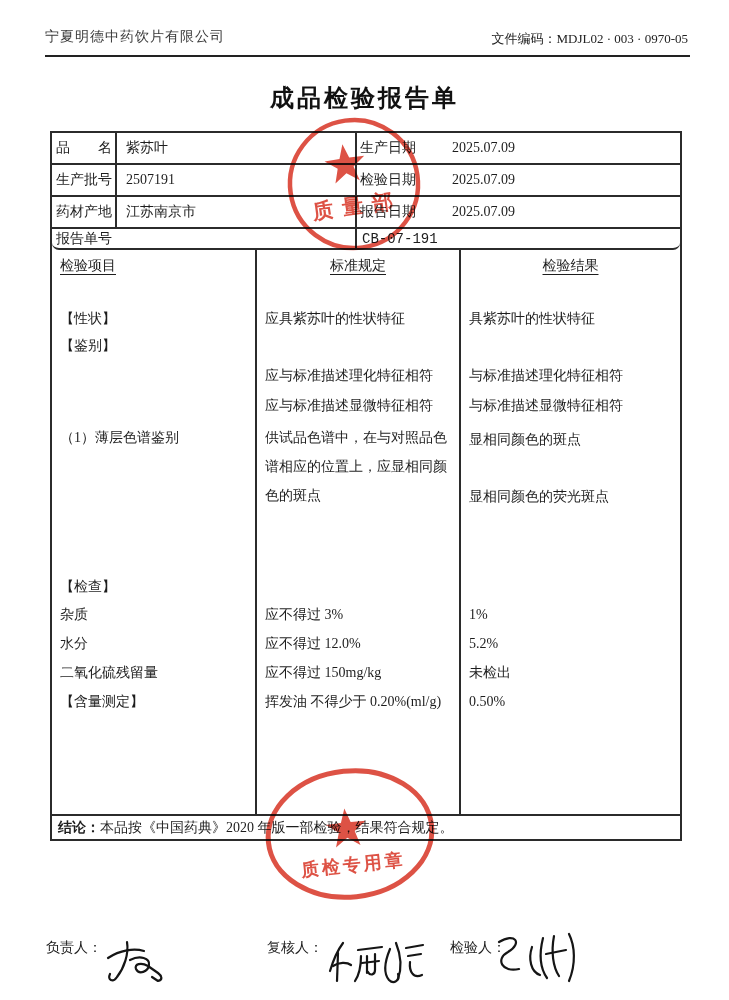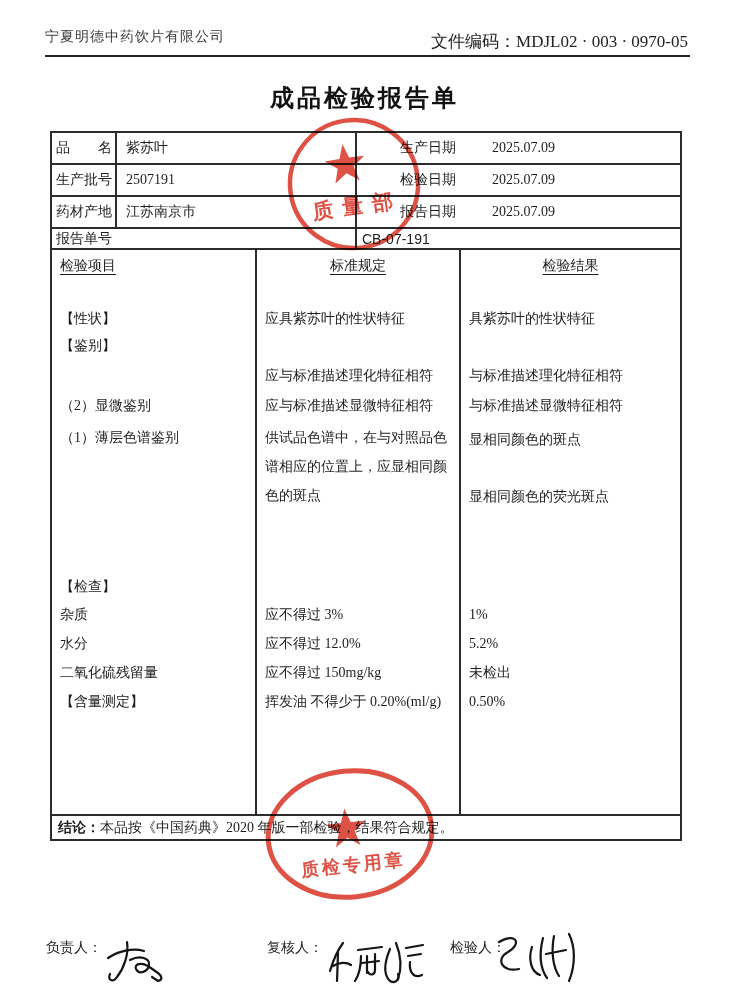--- a/index.html
+++ b/index.html
@@ -1,37 +1,37 @@
 <!DOCTYPE html>
 <html><head>
 <meta charset="utf-8">
 <style>
   html,body{margin:0;padding:0;background:#fff;}
   .page{position:relative;width:729px;height:1000px;background:#ffffff;overflow:hidden;
         font-family:"Liberation Serif","DejaVu Serif",serif;color:#1d1d1d;}
   
   .co-name{position:absolute;left:45px;top:28px;font-size:14px;letter-spacing:1px;color:#3a3a3a;}
-  .doc-code{position:absolute;right:41px;top:30px;font-size:17px;color:#222;}
+  .doc-code{position:absolute;right:41px;top:30px;font-size:13px;color:#222;}
   .head-rule{position:absolute;left:45px;top:55px;width:645px;height:2px;background:#222;}
   .title{position:absolute;left:0;top:82px;width:729px;text-align:center;
          font-size:24px;font-weight:bold;letter-spacing:3px;color:#111;}
   
   .tbl{position:absolute;left:50px;top:131px;width:632px;box-sizing:border-box;
        border:2px solid #2b2b2b;font-size:14px;}
   .irow{display:flex;height:30px;border-bottom:2px solid #2b2b2b;align-items:center;}
   .irow .c1{width:63px;padding-left:4px;box-sizing:border-box;white-space:pre;}
   .irow .div1{width:2px;align-self:stretch;background:#2b2b2b;}
   .irow .c2{width:238px;padding-left:9px;box-sizing:border-box;font-family:Liberation Serif, serif;}
   .irow .div2{width:2px;align-self:stretch;background:#2b2b2b;}
-  .irow .c3{width:90px;padding-left:3px;box-sizing:border-box;margin-left:40px;}
+  .irow .c3{width:90px;padding-left:3px;box-sizing:border-box;}
   .irow .c4{flex:1;padding-left:5px;}
-  .irow-last{display:flex;height:19px;border-bottom:2px solid #2b2b2b;align-items:center;}
+  .irow-last{display:flex;height:19px;border-bottom:2px solid #2b2b2b;align-items:center;border-radius:7px;}
   .irow-last .ca{width:303px;padding-left:4px;box-sizing:border-box;}
   .irow-last .divm{width:2px;align-self:stretch;background:#2b2b2b;}
-  .irow-last .cb{flex:1;padding-left:5px;font-family:Liberation Sans, sans-serif;}
+  .irow-last .cb{flex:1;padding-left:5px;font-family:Liberation Mono, monospace;}
   
   .sec{position:relative;display:flex;height:564px;}
   .sec .col{position:relative;box-sizing:border-box;}
   .sec .colA{width:203px;}
   .sec .colB{width:206px;border-left:2px solid #2b2b2b;border-right:2px solid #2b2b2b;}
   .sec .colC{flex:1;}
   .ln{position:absolute;left:0;width:100%;box-sizing:border-box;padding-left:8px;line-height:20px;}
   .ln.ctr{text-align:center;padding-left:0;}
   .hd{text-decoration:underline;text-underline-offset:4px;}
   .para{line-height:29px;padding-right:4px;}
@@ -93,21 +93,20 @@
       <div class="ca">报告单号</div>
       <div class="divm"></div>
       <div class="cb">CB-07-191</div>
     </div>
 
     <div class="sec">
       <div class="col colA">
         <div class="ln hd" style="top:6px">检验项目</div>
         <div class="ln" style="top:59px">【性状】</div>
         <div class="ln" style="top:86px">【鉴别】</div>
-        <div class="ln" style="top:146px">（2）显微鉴别</div>
         <div class="ln" style="top:178px">（1）薄层色谱鉴别</div>
         <div class="ln" style="top:327px">【检查】</div>
         <div class="ln" style="top:355px">杂质</div>
         <div class="ln" style="top:384px">水分</div>
         <div class="ln" style="top:413px">二氧化硫残留量</div>
         <div class="ln" style="top:442px">【含量测定】</div>
       </div>
 
       <div class="col colB">
         <div class="ln ctr hd" style="top:6px">标准规定</div>

